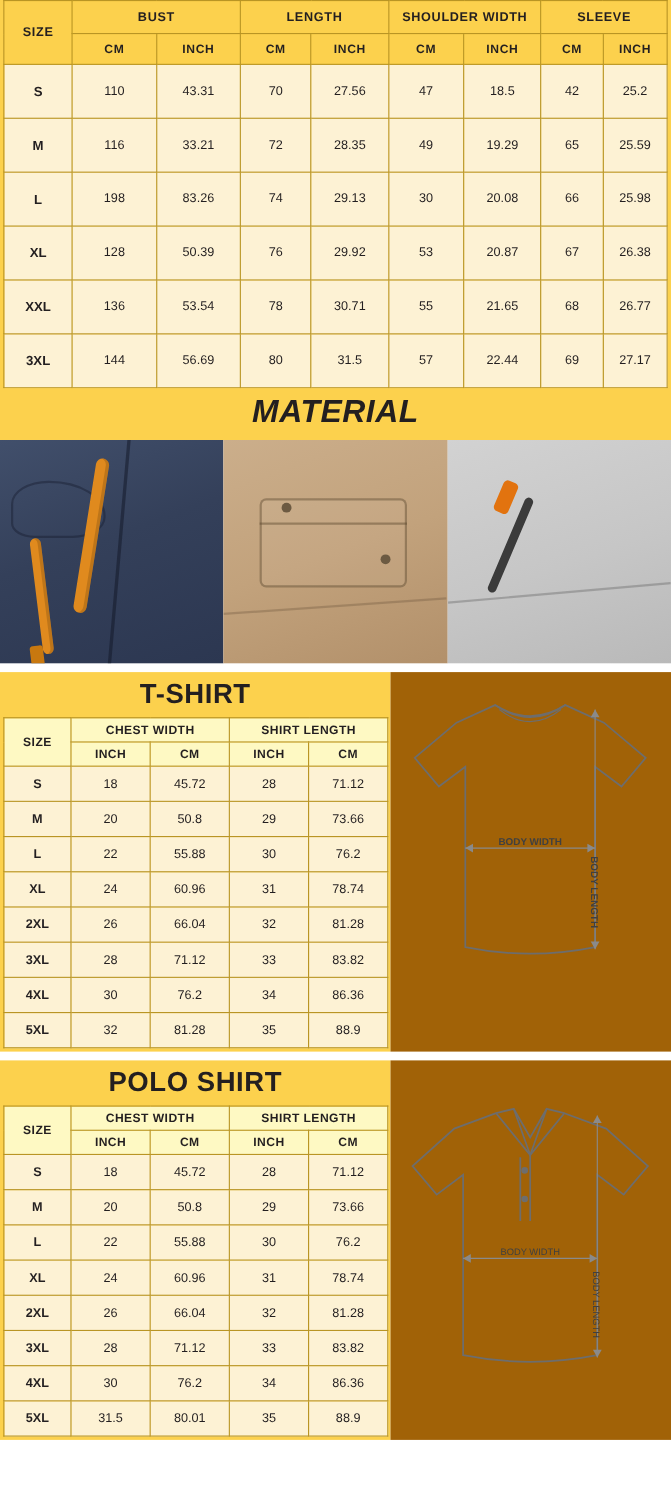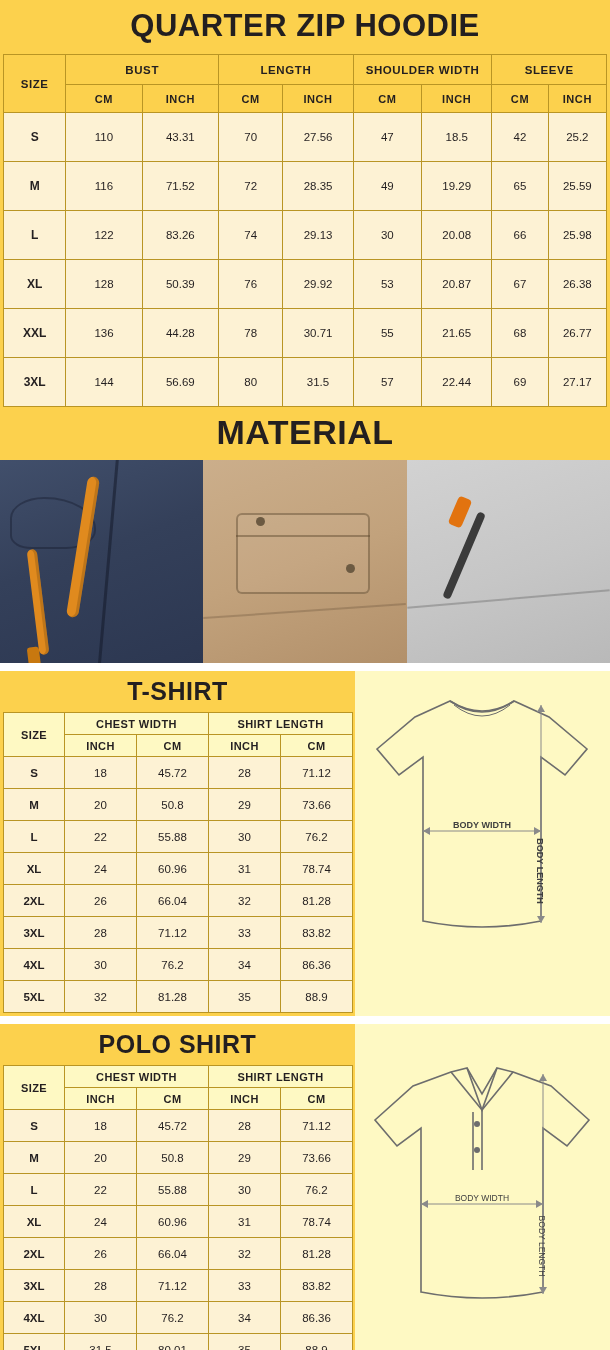--- a/index.html
+++ b/index.html
@@ -61,23 +61,24 @@
     background: #fdf2d4;
     height: 49px;
     font-size: 11.5px;
   }
   table.hoodie tbody td.sz {
     font-weight: bold;
     font-size: 12px;
   }
 
   .material-title {
-    font-size: 34px;
+    font-size: 29px;
     padding: 6px 0 8px 0;
     background: #fcd14d;
+    font-style: italic;
   }
 
   .photos {
     display: flex;
     width: 610px;
     background: #fff;
   }
   .photo {
     height: 203px;
     flex: 1 1 33.33%;
@@ -221,35 +222,34 @@
   }
   table.shirt tbody td {
     background: #fdf2d4;
     height: 32px;
     font-size: 11.5px;
   }
   table.shirt tbody td.sz { font-weight: bold; }
 
   .shirt-figure {
     flex: 1;
-    background: #fef9c3;
+    background: #a16207;
     position: relative;
   }
   .shirt-figure svg { display: block; }
 
   .polo-section .shirt-title { font-size: 25px; }
   .spacer { height: 8px; background: #fff; width: 610px; }
 </style>
 </head>
 <body>
 
 <div class="page">
 
   <div class="hoodie-block">
-    <div class="title-bar hoodie-title">QUARTER ZIP HOODIE</div>
 
     <table class="hoodie">
       <colgroup>
         <col style="width:62px">
           <col style="width:76px">
           <col style="width:76px">
         <col style="width:64px">
           <col style="width:70px">
         <col style="width:68px">
           <col style="width:70px">
@@ -283,31 +283,31 @@
           <td>70</td>
           <td>27.56</td>
           <td>47</td>
           <td>18.5</td>
           <td>42</td>
           <td>25.2</td>
         </tr>
         <tr>
           <td class="sz">M</td>
           <td>116</td>
-          <td>71.52</td>
+          <td>33.21</td>
           <td>72</td>
           <td>28.35</td>
           <td>49</td>
           <td>19.29</td>
           <td>65</td>
           <td>25.59</td>
         </tr>
         <tr>
           <td class="sz">L</td>
-          <td>122</td>
+          <td>198</td>
           <td>83.26</td>
           <td>74</td>
           <td>29.13</td>
           <td>30</td>
           <td>20.08</td>
           <td>66</td>
           <td>25.98</td>
         </tr>
         <tr>
           <td class="sz">XL</td>
@@ -316,21 +316,21 @@
           <td>76</td>
           <td>29.92</td>
           <td>53</td>
           <td>20.87</td>
           <td>67</td>
           <td>26.38</td>
         </tr>
         <tr>
           <td class="sz">XXL</td>
           <td>136</td>
-          <td>44.28</td>
+          <td>53.54</td>
           <td>78</td>
           <td>30.71</td>
           <td>55</td>
           <td>21.65</td>
           <td>68</td>
           <td>26.77</td>
         </tr>
         <tr>
           <td class="sz">3XL</td>
           <td>144</td>

